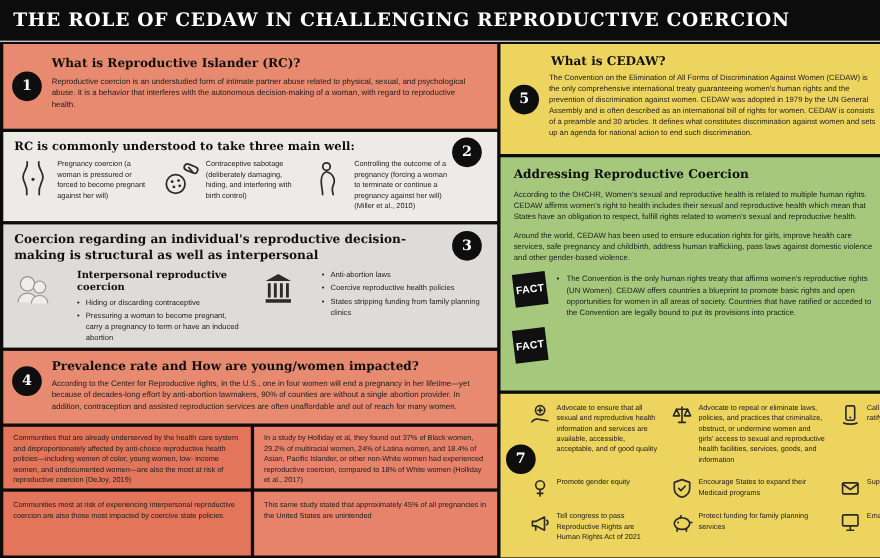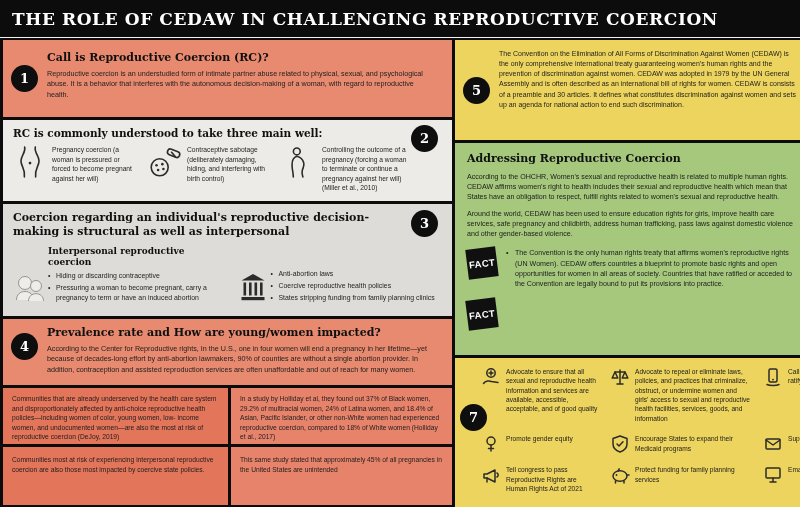--- a/index.html
+++ b/index.html
@@ -21,21 +21,21 @@
   .p2{left:3px;top:120px;width:449px;height:81px;background:#edebe7;padding:7px 10px}
   .p2 .ptitle{font-size:10.5px;width:330px}
   .forms-row{display:flex;gap:10px;margin-top:5px;padding-right:34px}
   .form-item{flex:1;display:flex;gap:5px;align-items:flex-start}
   .icon32{flex:0 0 34px;height:34px}
   .icon32 svg{width:34px;height:34px}
 
   .p3{left:3px;top:204px;width:449px;height:112px;background:#dedcd8;padding:7px 10px}
   .p3 .ptitle{width:380px}
   .p3cols{display:flex;gap:16px;margin-top:7px}
-  .p3col{flex:1;display:flex;gap:1px;align-items:flex-end}
+  .p3col{flex:1;display:flex;gap:23px;align-items:flex-start}
   .subhead{font-family:"DejaVu Serif",serif;font-weight:700;font-size:9px;color:#101010;line-height:1.25;margin-bottom:3px}
   .blist{list-style:none}
   .blist li{font-size:6.9px;line-height:1.45;color:#1e1e1e;padding-left:8px;position:relative;margin-bottom:2px}
   .blist li::before{content:"•";position:absolute;left:0;top:0}
 
   .p4{left:3px;top:319px;width:449px;height:66px;background:#e78a6f;padding:7px 12px 4px 44px}
   .p4a{left:3px;top:388px;width:225px;height:56px;background:#e2755a;padding:6px 9px}
   .p4b{left:231px;top:388px;width:221px;height:56px;background:#e6836a;padding:6px 9px}
   .p4c{left:3px;top:447px;width:225px;height:58px;background:#e2755a;padding:8px 9px}
   .p4d{left:231px;top:447px;width:221px;height:58px;background:#e6836a;padding:8px 9px}
@@ -66,21 +66,21 @@
 <body>
 
 <div id="poster">
 
   <header class="hdr">
     <h1>THE ROLE OF CEDAW IN CHALLENGING REPRODUCTIVE COERCION</h1>
   </header>
 
   <section class="panel p1">
     <div class="badge" style="left:8px;top:25px">1</div>
-    <h2 class="ptitle">Call is Reproductive Coercion (RC)?</h2>
+    <h2 class="ptitle">What is Reproductive Islander (RC)?</h2>
     <p class="body">Reproductive coercion is an understudied form of intimate partner abuse related to physical, sexual, and psychological abuse. It is a behavior that interferes with the autonomous decision-making of a woman, with regard to reproductive health.</p>
   </section>
 
   <section class="panel p2">
     <div class="badge" style="right:14px;top:5px">2</div>
     <h2 class="ptitle">RC is commonly understood to take three main well:</h2>
     <div class="forms-row">
       <div class="form-item">
         <span class="icon32">
           <svg viewBox="0 0 32 32">
@@ -172,20 +172,21 @@
   </section>
   <section class="panel p4c">
     <p class="sm">Communities most at risk of experiencing interpersonal reproductive coercion are also those most impacted by coercive state policies.</p>
   </section>
   <section class="panel p4d">
     <p class="sm">This same study stated that approximately 45% of all pregnancies in the United States are unintended</p>
   </section>
 
   <section class="panel p5">
     <div class="badge" style="left:8px;top:37px">5</div>
+    <h2 class="ptitle">What is CEDAW?</h2>
     <p class="body">The Convention on the Elimination of All Forms of Discrimination Against Women (CEDAW) is the only comprehensive international treaty guaranteeing women's human rights and the prevention of discrimination against women. CEDAW was adopted in 1979 by the UN General Assembly and is often described as an international bill of rights for women. CEDAW is consists of a preamble and 30 articles. It defines what constitutes discrimination against women and sets up an agenda for national action to end such discrimination.</p>
   </section>
 
   <section class="panel p6">
     <h2 class="ptitle">Addressing Reproductive Coercion</h2>
     <p class="gpara">According to the OHCHR, Women's sexual and reproductive health is related to multiple human rights. CEDAW affirms women's right to health includes their sexual and reproductive health which mean that States have an obligation to respect, fulfill rights related to women's sexual and reproductive health.</p>
     <p class="gpara">Around the world, CEDAW has been used to ensure education rights for girls, improve health care services, safe pregnancy and childbirth, address human trafficking, pass laws against domestic violence and other gender-based violence.</p>
     <div class="fact-row">
       <span class="stamp">FACT</span>
       <p class="fact-text">The Convention is the only human rights treaty that affirms women's reproductive rights (UN Women). CEDAW offers countries a blueprint to promote basic rights and open opportunities for women in all areas of society. Countries that have ratified or acceded to the Convention are legally bound to put its provisions into practice.</p>

